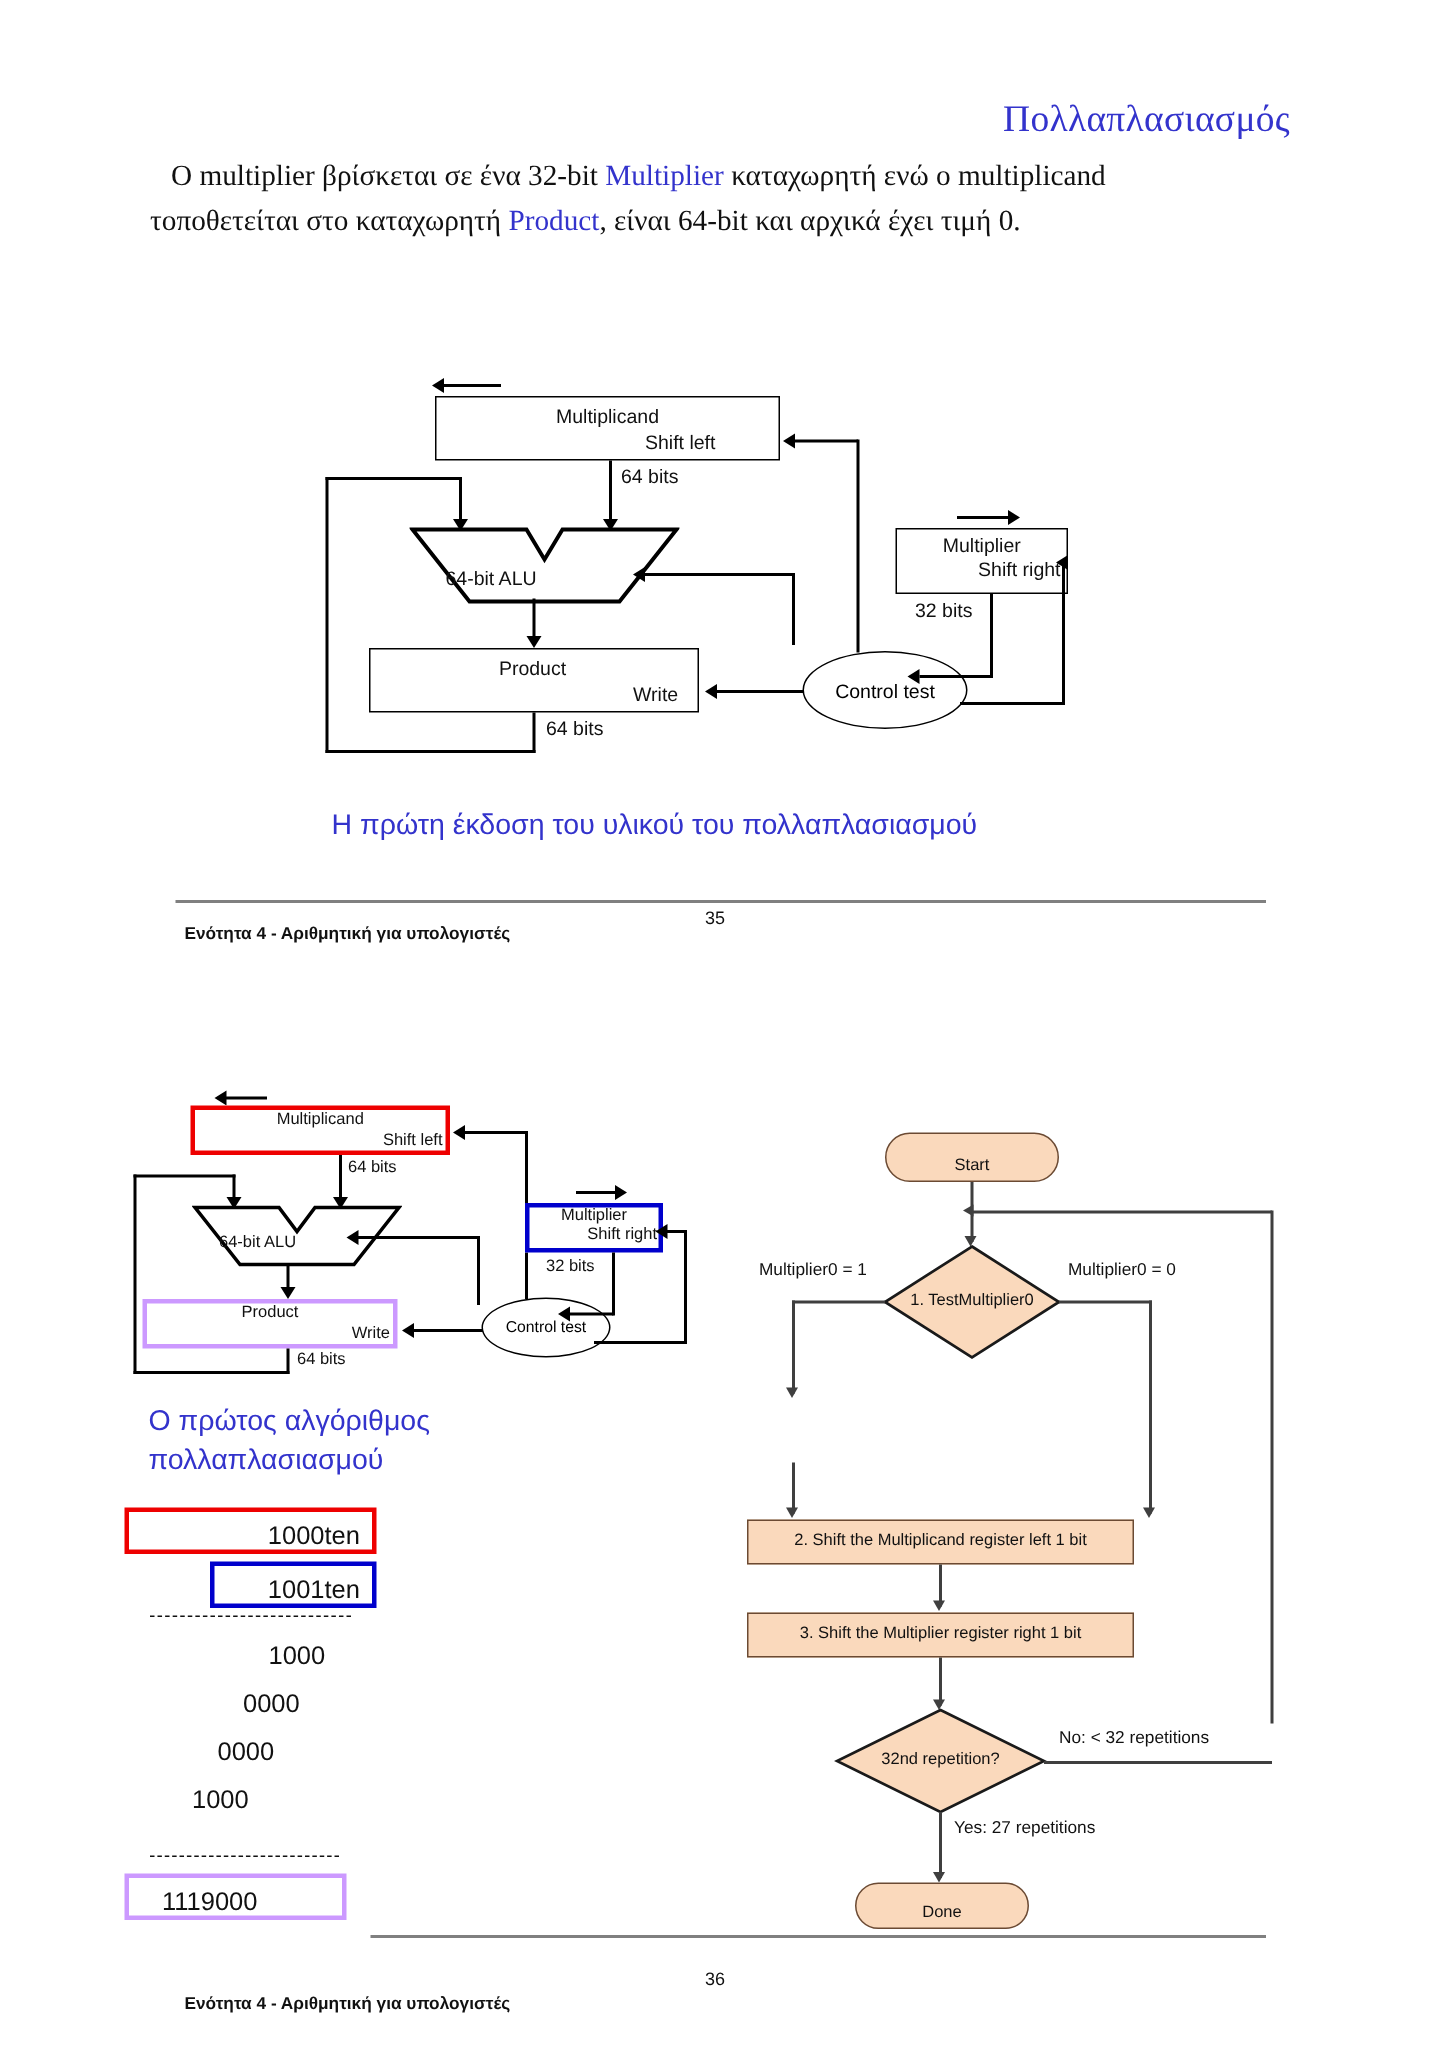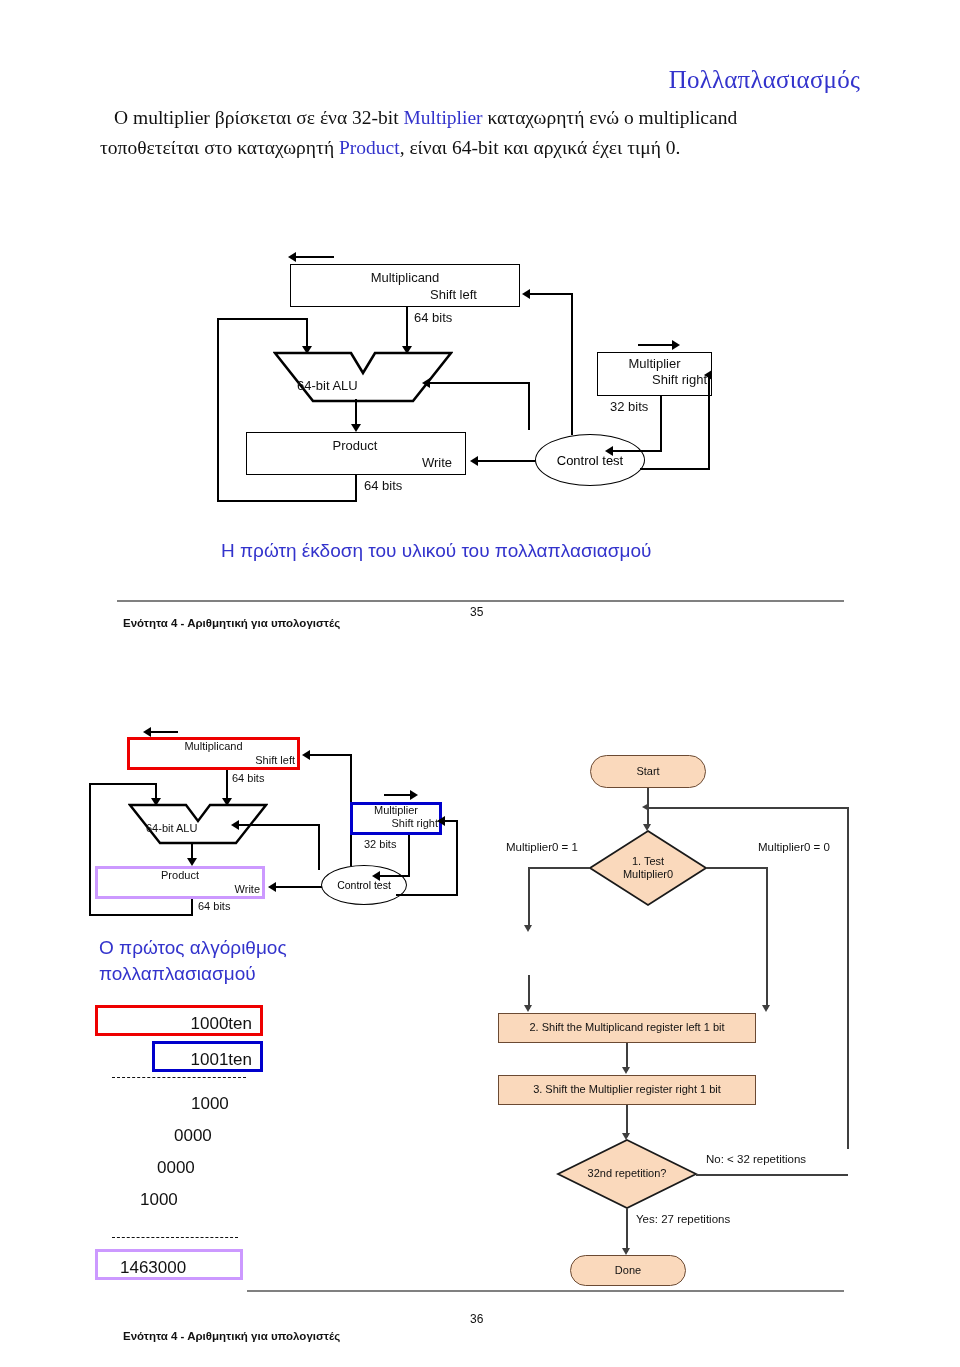--- a/index.html
+++ b/index.html
@@ -54,21 +54,21 @@
 
   .num-box{position:absolute;box-sizing:border-box;background:#fff;
       font-size:17px;color:#111;text-align:right;padding-right:8px;line-height:1.35;}
   .num-plain{position:absolute;font-size:17px;color:#111;white-space:nowrap;}
   .dashline{position:absolute;border-top:1.6px dashed #111;}
 
   
   .fc-node{position:absolute;background:#fad9bc;border:1.6px solid #6b4a33;box-sizing:border-box;
       display:flex;align-items:center;justify-content:center;text-align:center;
       font-size:11px;color:#111;line-height:1.25;padding:2px 4px;}
-  .fc-term{border-radius:17px;}
+  .fc-term{border-radius:17px;align-items:flex-end;}
   .fc-diamond-wrap{position:absolute;}
   .fc-diamond-txt{position:absolute;display:flex;align-items:center;justify-content:center;
       text-align:center;font-size:11px;color:#111;line-height:1.2;}
   .fc-ln-h{position:absolute;background:#3f3f3f;height:1.6px;}
   .fc-ln-v{position:absolute;background:#3f3f3f;width:1.6px;}
   .fc-lbl{position:absolute;font-size:11.5px;color:#111;white-space:nowrap;}
   .fc-arw{position:absolute;width:0;height:0;}
   .fc-arw.dn{border-left:4.5px solid transparent;border-right:4.5px solid transparent;border-top:7px solid #3f3f3f;}
   .fc-arw.lt{border-top:4.5px solid transparent;border-bottom:4.5px solid transparent;border-right:7px solid #3f3f3f;}
 </style>
@@ -220,41 +220,41 @@
 
   <div class="ln-h" style="left:318px;top:166px;width:62px;"></div>
   <div class="ln-v" style="left:378px;top:92px;height:74px;"></div>
   <div class="arw lt" style="left:359px;top:88px;"></div>
   <div class="ln-h" style="left:366px;top:92px;width:14px;"></div>
 </div>
 
 <div class="caption" style="left:99px;top:937px;">Ο πρώτος αλγόριθμος</div>
 <div class="caption" style="left:99px;top:963px;">πολλαπλασιασμού</div>
 
-<div id="mult-example" style="position:absolute;left:95px;top:1005px;width:230px;height:300px;">
+<div id="mult-example" style="position:absolute;left:83px;top:1005px;width:230px;height:300px;">
 
   <div class="num-box reg-red" style="left:0px;top:0px;width:168px;height:31px;line-height:31px;">
     <span>1000</span><span class="sub">ten</span>
   </div>
 
   <div class="num-box reg-blue" style="left:57px;top:36px;width:111px;height:31px;line-height:31px;">
     <span>1001</span><span class="sub">ten</span>
   </div>
 
   <div class="dashline" style="left:17px;top:72px;width:134px;"></div>
 
   <div class="num-plain" style="left:96px;top:89px;">1000</div>
   <div class="num-plain" style="left:79px;top:121px;">0000</div>
   <div class="num-plain" style="left:62px;top:153px;">0000</div>
   <div class="num-plain" style="left:45px;top:185px;">1000</div>
 
   <div class="dashline" style="left:17px;top:232px;width:126px;"></div>
 
   <div class="num-box reg-purple" style="left:0px;top:244px;width:148px;height:31px;line-height:31px;text-align:left;padding-left:22px;">
-    <span>1463000</span>
+    <span>1119000</span>
   </div>
 </div>
 
 <div id="flowchart" style="position:absolute;left:410px;top:745px;width:450px;height:545px;">
 
   <div class="fc-node fc-term" style="left:180px;top:10px;width:116px;height:33px;">
     <span>Start</span>
   </div>
 
   <div class="fc-ln-v" style="left:237px;top:43px;height:40px;"></div>
@@ -262,27 +262,27 @@
 
   <div class="fc-ln-h" style="left:238px;top:62px;width:200px;"></div>
   <div class="fc-arw lt" style="left:232px;top:58px;"></div>
   <div class="fc-ln-v" style="left:437px;top:62px;height:342px;"></div>
 
   <div class="fc-diamond-wrap" style="left:178px;top:84px;width:120px;height:78px;">
     <svg width="120" height="78" viewBox="0 0 120 78">
       <polygon points="60,2 118,39 60,76 2,39" fill="#fad9bc" stroke="#1a1a1a" stroke-width="1.8"></polygon>
     </svg>
   </div>
-  <div class="fc-diamond-txt" style="left:188px;top:105px;width:100px;height:36px;flex-direction:column;">
+  <div class="fc-diamond-txt" style="left:188px;top:105px;width:100px;height:36px;">
     <span>1. Test</span>
     <span>Multiplier0</span>
   </div>
 
   <div class="fc-lbl" style="left:96px;top:96px;">Multiplier0 = 1</div>
-  <div class="fc-lbl" style="left:302px;top:96px;margin-left:46px;">Multiplier0 = 0</div>
+  <div class="fc-lbl" style="left:302px;top:96px;">Multiplier0 = 0</div>
 
   <div class="fc-ln-h" style="left:118px;top:122px;width:62px;"></div>
   <div class="fc-ln-v" style="left:118px;top:122px;height:62px;"></div>
   <div class="fc-arw dn" style="left:114px;top:180px;"></div>
 
   <div class="fc-ln-h" style="left:296px;top:122px;width:62px;"></div>
   <div class="fc-ln-v" style="left:356px;top:122px;height:142px;"></div>
   <div class="fc-arw dn" style="left:352px;top:260px;"></div>
 
 

